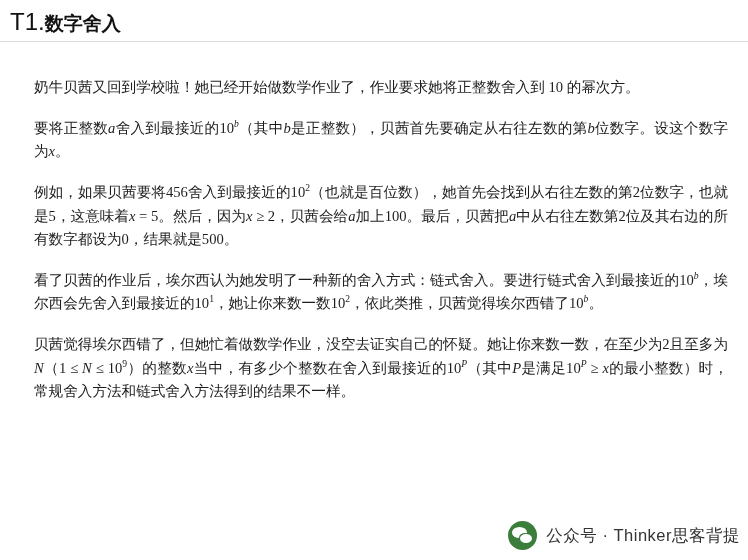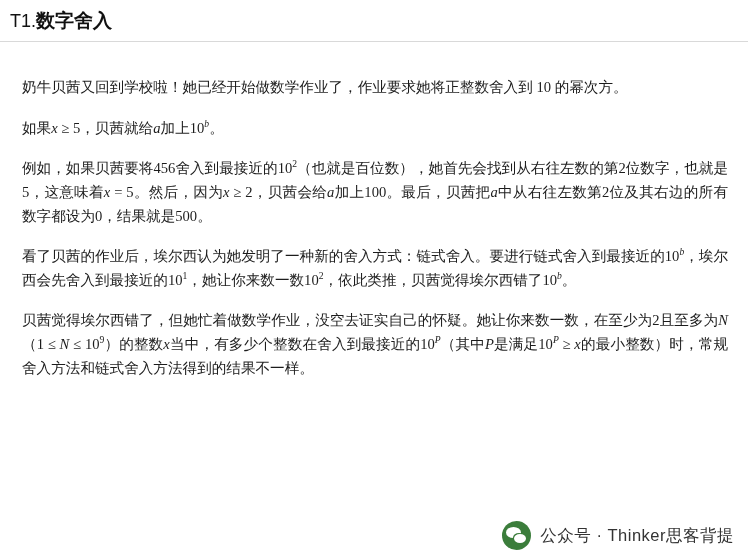--- a/index.html
+++ b/index.html
@@ -26,38 +26,38 @@
     left: 10px;
     top: 8px;
     font-size: 19px;
     font-family: "Liberation Sans", sans-serif;
     font-weight: 700;
     color: #111111;
     letter-spacing: 0px;
   }
   .title .t-prefix {
     font-weight: 400;
-    font-size: 18px;
+    font-size: 24px;
   }
   .rule {
     position: absolute;
     left: 0;
     right: 0;
     top: 41px;
     height: 1px;
     background: #d9d9d9;
   }
   .body-wrap {
     position: absolute;
     left: 18px;
     right: 20px;
     top: 76px;
   }
   p.para {
-    margin: 0 0 17px 4px;
+    margin: 0 0 17px 16px;
     font-size: 14.6px;
     line-height: 1.62;
     text-align: justify;
     color: #1c1c1c;
     font-family: "Liberation Serif", serif;
   }
   .it {
     font-style: italic;
     font-family: "Liberation Serif", serif;
   }
@@ -70,21 +70,21 @@
     font-size: 0.66em;
     vertical-align: super;
     line-height: 0;
     font-style: italic;
   }
   .pw sup.num {
     font-style: normal;
   }
   .footer-brand {
     position: absolute;
-    right: 14px;
+    right: 8px;
     bottom: 10px;
     display: flex;
     align-items: center;
     gap: 9px;
   }
   .wechat-badge {
     width: 29px;
     height: 29px;
     border-radius: 50%;
     background: #3b7d3b;
@@ -125,21 +125,21 @@
 <div class="page">
 
   <div class="title">
     <span class="t-prefix">T1.</span><span>数字舍入</span>
   </div>
 
   <div class="rule"></div>
 
   <div class="body-wrap">
       <p class="para"><span>奶牛贝茜又回到学校啦！她已经开始做数学作业了，作业要求她将正整数舍入到 10 的幂次方。</span></p>
-      <p class="para"><span>如果</span><span class="it">x</span><span> ≥ 5，贝茜就给</span><span class="it">a</span><span>加上</span><span class="pw"><span>10</span><sup>b</sup></span><span>。</span></p>
+      <p class="para"><span>要将正整数</span><span class="it">a</span><span>舍入到最接近的</span><span class="pw"><span>10</span><sup>b</sup></span><span>（其中</span><span class="it">b</span><span>是正整数），贝茜首先要确定从右往左数的第</span><span class="it">b</span><span>位数字。设这个数字为</span><span class="it">x</span><span>。</span></p>
       <p class="para"><span>例如，如果贝茜要将456舍入到最接近的</span><span class="pw"><span>10</span><sup class="num">2</sup></span><span>（也就是百位数），她首先会找到从右往左数的第2位数字，也就是5，这意味着</span><span class="it">x</span><span> = 5。然后，因为</span><span class="it">x</span><span> ≥ 2，贝茜会给</span><span class="it">a</span><span>加上100。最后，贝茜把</span><span class="it">a</span><span>中从右往左数第2位及其右边的所有数字都设为0，结果就是500。</span></p>
       <p class="para"><span>看了贝茜的作业后，埃尔西认为她发明了一种新的舍入方式：链式舍入。要进行链式舍入到最接近的</span><span class="pw"><span>10</span><sup>b</sup></span><span>，埃尔西会先舍入到最接近的</span><span class="pw"><span>10</span><sup class="num">1</sup></span><span>，她让你来数一数</span><span class="pw"><span>10</span><sup class="num">2</sup></span><span>，依此类推，贝茜觉得埃尔西错了</span><span class="pw"><span>10</span><sup>b</sup></span><span>。</span></p>
       <p class="para"><span>贝茜觉得埃尔西错了，但她忙着做数学作业，没空去证实自己的怀疑。她让你来数一数，在至少为2且至多为</span><span class="it">N</span><span>（1 ≤ </span><span class="it">N</span><span> ≤ </span><span class="pw"><span>10</span><sup class="num">9</sup></span><span>）的整数</span><span class="it">x</span><span>当中，有多少个整数在舍入到最接近的</span><span class="pw"><span>10</span><sup>P</sup></span><span>（其中</span><span class="it">P</span><span>是满足</span><span class="pw"><span>10</span><sup>P</sup></span><span> ≥ </span><span class="it">x</span><span>的最小整数）时，常规舍入方法和链式舍入方法得到的结果不一样。</span></p>
     </div>
 
   <div class="footer-brand">
     <span class="wechat-badge"></span>
     <span class="brand-text">公众号 · Thinker思客背提</span>
   </div>
 

